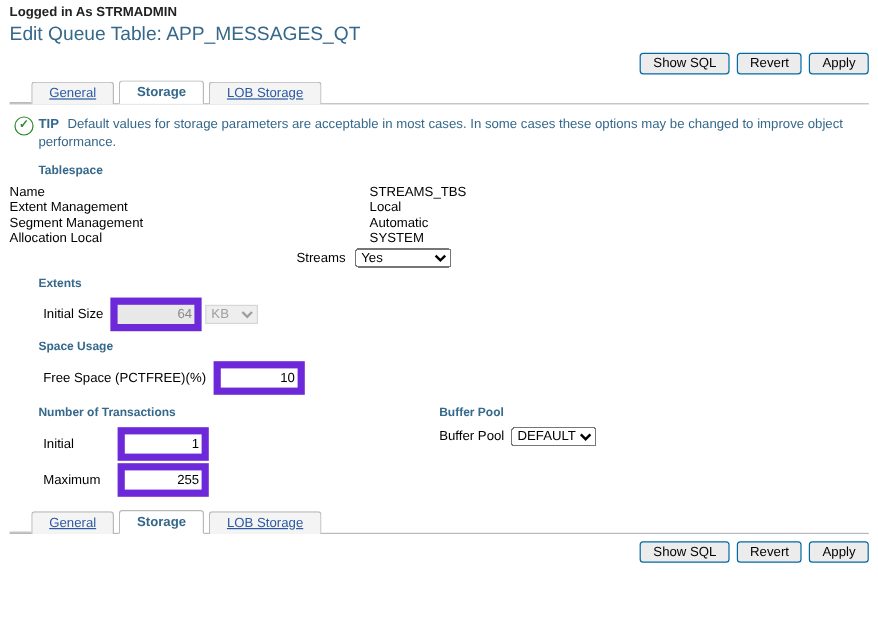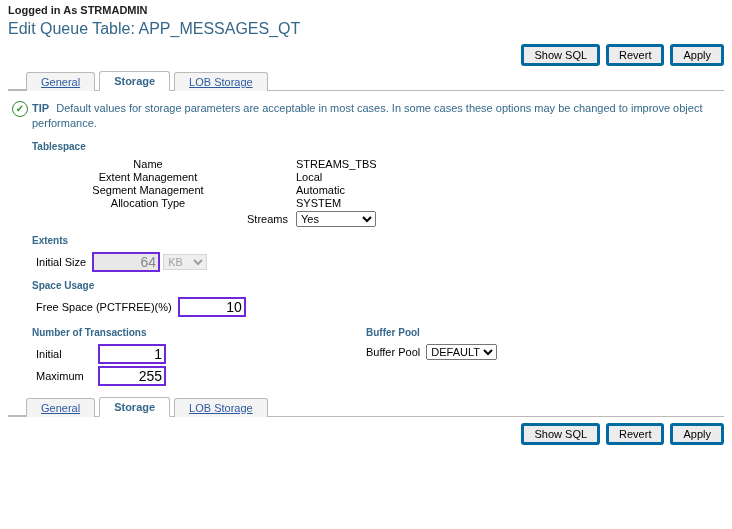--- a/index.html
+++ b/index.html
@@ -4,36 +4,36 @@
 <style>
 html,body{margin:0;padding:0;font-family:Arial,Helvetica,sans-serif;font-size:11px;color:#000;background:#fff}
 body{width:732px;height:529px;box-sizing:border-box;padding:4px 8px}
 a{color:#2c5aa0;text-decoration:underline;cursor:pointer}
 .breadcrumb{color:#2c5aa0;font-weight:bold;font-size:11px}
 .breadcrumb .sep{padding:0 4px;color:#2c5aa0}
 .topbar{display:flex;justify-content:space-between;align-items:flex-start}
 .loggedin{font-size:11px;font-weight:bold;color:#222}
 .page-title{color:#35688a;font-size:16px;margin:4px 0 6px 0}
 .btn-row{display:flex;justify-content:flex-end;gap:6px;margin:2px 0 4px}
-button.btn{background:#ececec;border:3px solid #0369a1;border-radius:3px;padding:2px 10px;font-size:11px;cursor:pointer}
+button.btn{background:#ececec;border:1px solid #0369a1;border-radius:3px;padding:2px 10px;font-size:11px;cursor:pointer}
 .tabs{display:flex;align-items:flex-end;border-bottom:1px solid #b9b9b9;margin-top:2px}
 .tabs .spacer{width:18px;border-bottom:1px solid #b9b9b9}
 .tab{padding:3px 14px;border:1px solid #b9b9b9;border-bottom:none;margin-right:4px;background:#f4f4f4;position:relative;top:1px;color:#2c5aa0;text-decoration:underline;cursor:pointer;border-top-left-radius:3px;border-top-right-radius:3px}
 .tab.active{background:#fff;color:#35688a;font-weight:bold;text-decoration:none;border-bottom:1px solid #fff}
 .tip{display:flex;align-items:flex-start;margin:10px 0 10px 4px;color:#35688a;font-size:11px;line-height:1.35}
 .tip-icon{width:14px;height:14px;border:1.5px solid #2a8a2a;border-radius:50%;color:#2a8a2a;font-size:10px;font-weight:bold;display:flex;align-items:center;justify-content:center;margin-right:4px;flex:0 0 14px}
 .tip strong{font-weight:bold;margin-right:4px}
 .section-h{color:#35688a;font-weight:bold;font-size:10px;margin:8px 0 6px 24px}
 .kv{display:flex;margin:1px 0}
-.kv .lbl{width:280px;text-align:center;padding-right:8px}
+.kv .lbl{width:280px;text-align:left;padding-right:20px}
 .kv .val{font-weight:normal}
 .logging-row{display:flex;align-items:center;margin-top:2px}
 .logging-row .lbl{width:280px;text-align:right;padding-right:8px}
 select{font-size:11px}
-input[type=text]{font-size:14px;height:16px;border:2px solid #6d28d9;padding:0 2px;text-align:right}
+input[type=text]{font-size:11px;height:16px;border:6px solid #6d28d9;padding:0 2px;text-align:right}
 input.ro{background:#e8e8e8;color:#888}
 .extents-row,.space-row,.trans-row,.buffer-row{display:flex;align-items:center;margin:2px 0 2px 28px}
 .extents-row .lbl,.space-row .lbl{padding-right:6px}
 .trans-block{margin-left:28px}
 .trans-block .row{display:flex;align-items:center;margin:2px 0}
 .trans-block .lbl{width:56px;text-align:left;padding-right:6px}
 .two-col{display:flex}
 .two-col>div{flex:0 0 50%}
 .buffer-area .lbl{padding-right:6px}
 .tabs-bottom{margin-top:8px}
@@ -75,21 +75,21 @@
   </div>
 <div class="kv">
     <div class="lbl">Extent Management</div>
     <div class="val">Local</div>
   </div>
 <div class="kv">
     <div class="lbl">Segment Management</div>
     <div class="val">Automatic</div>
   </div>
 <div class="kv">
-    <div class="lbl">Allocation Type</div>
+    <div class="lbl">Allocation Local</div>
     <div class="val">SYSTEM</div>
   </div>
 <div class="logging-row">
   <div class="lbl">Streams</div>
   <select style="width:80px">
     <option>Yes</option>
   </select>
 </div>
 
 <div class="section-h">Extents</div>

